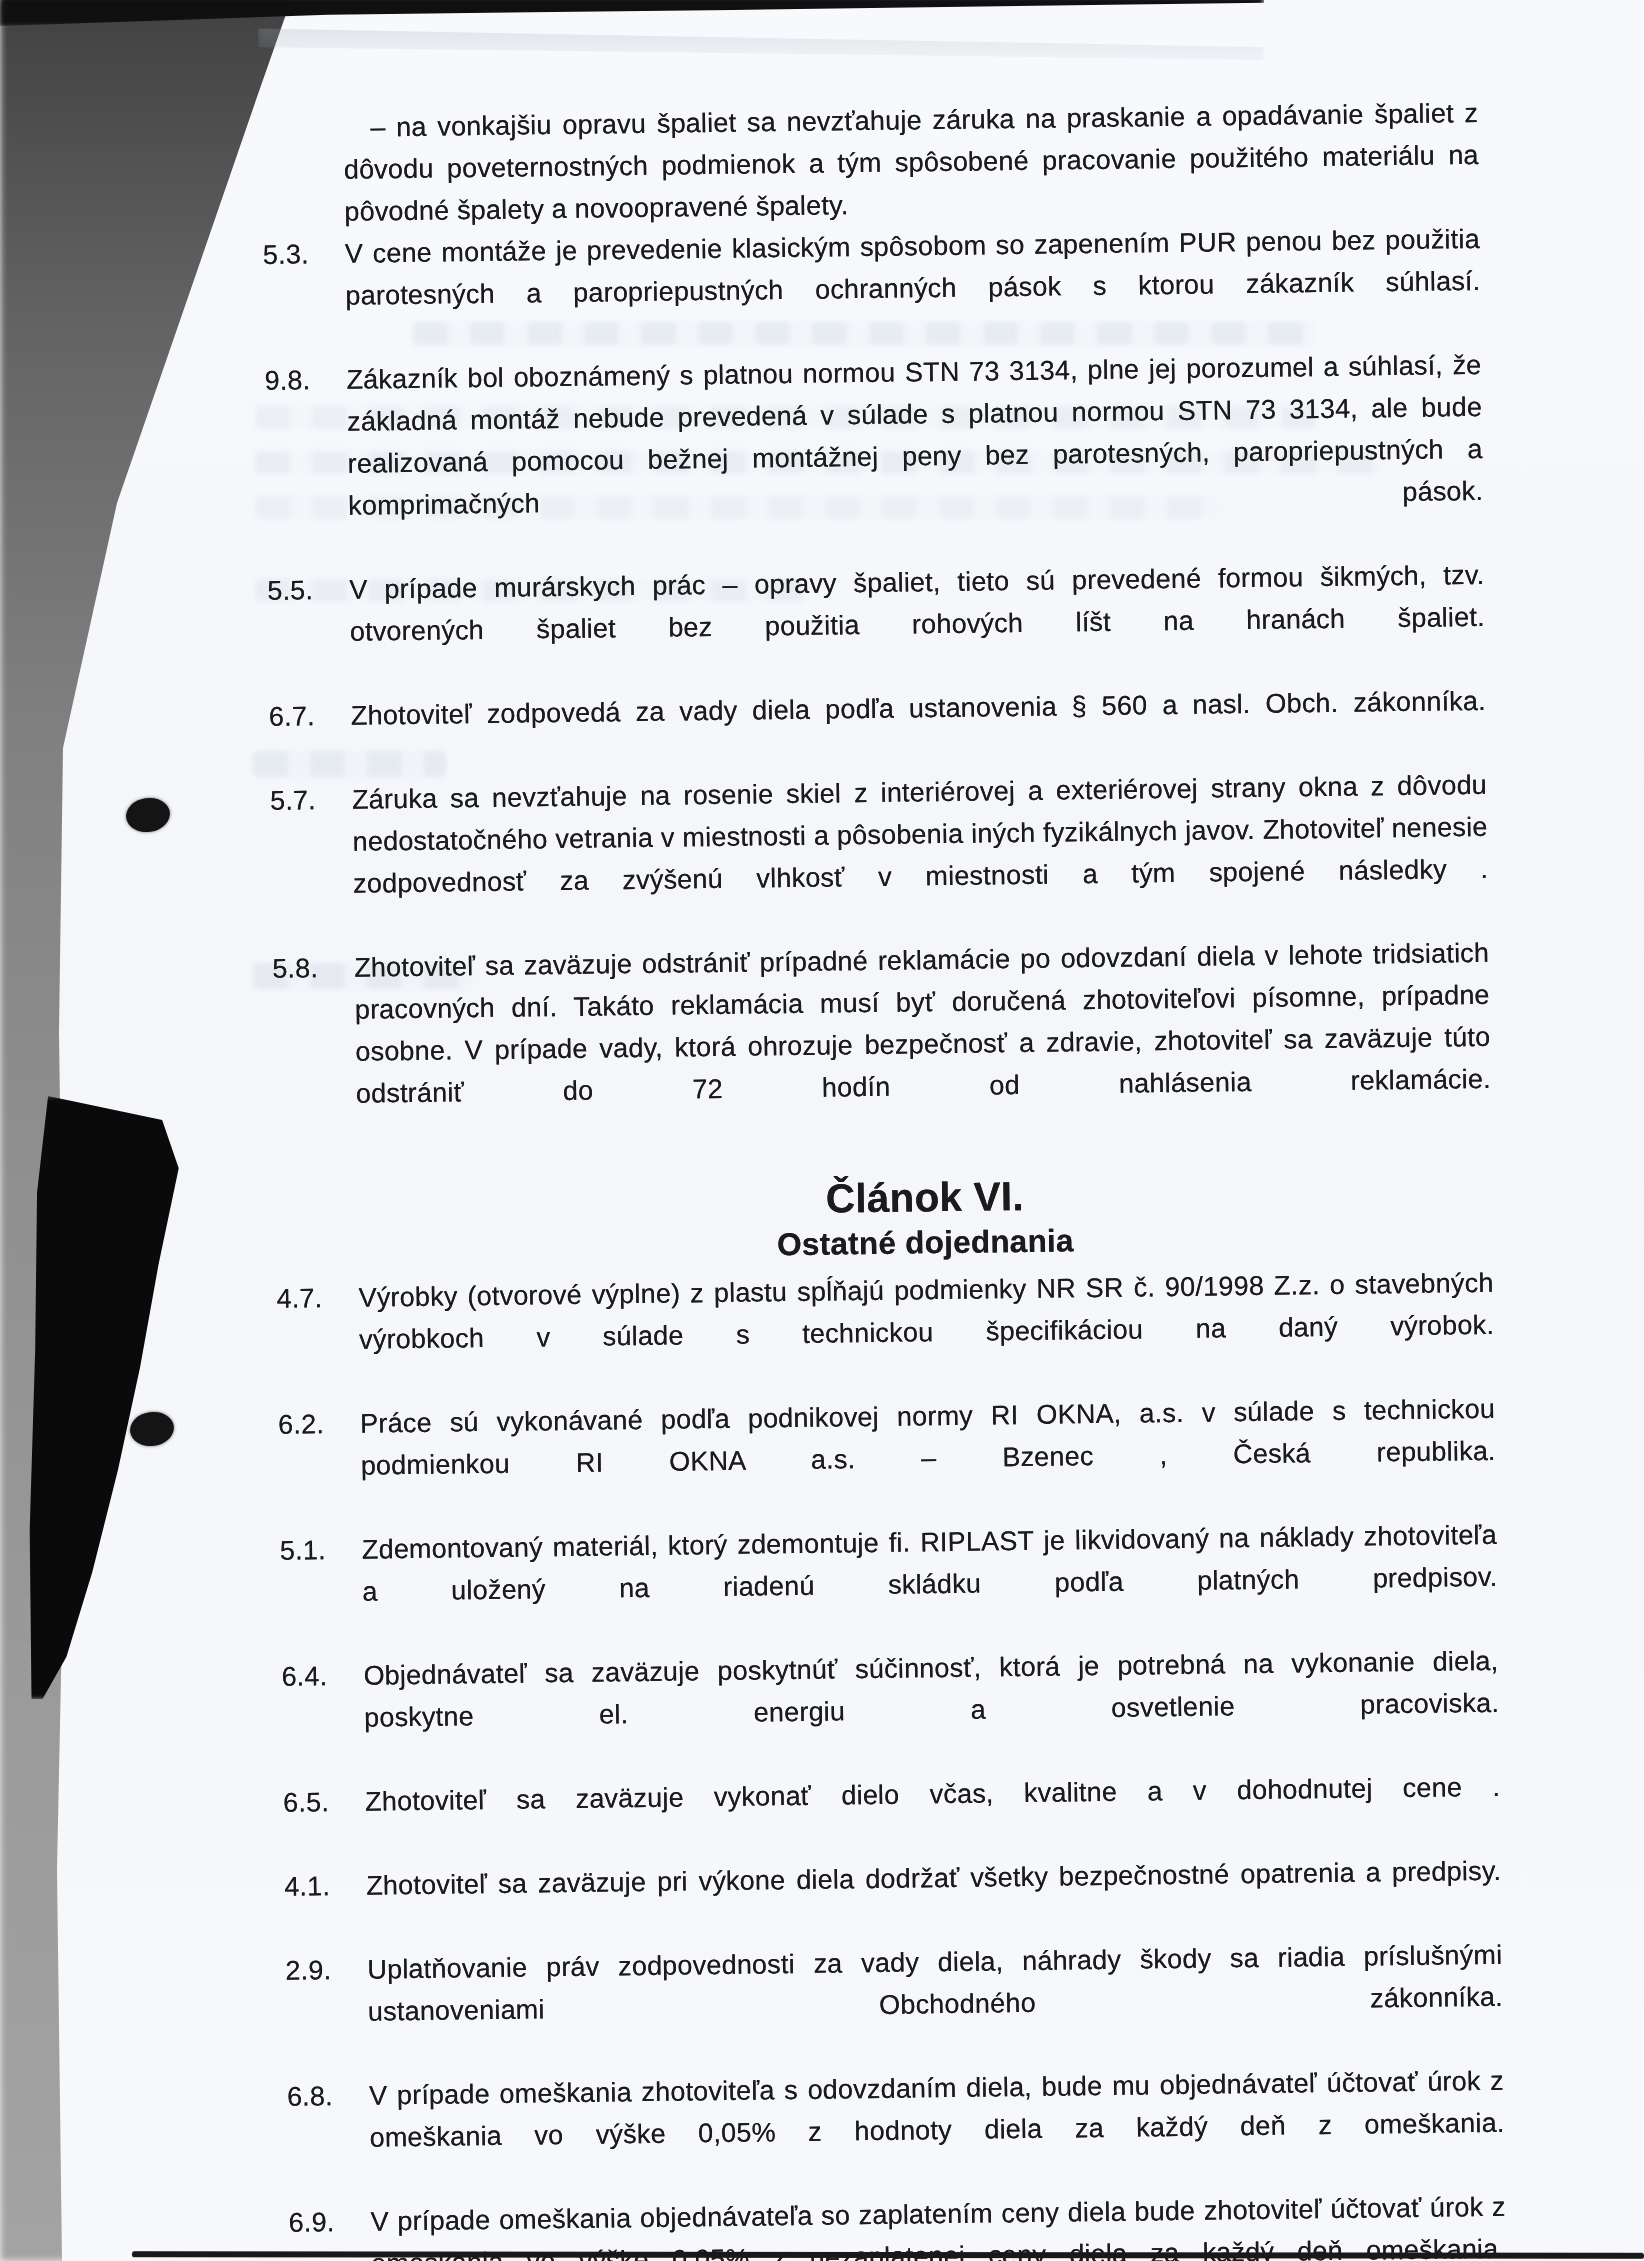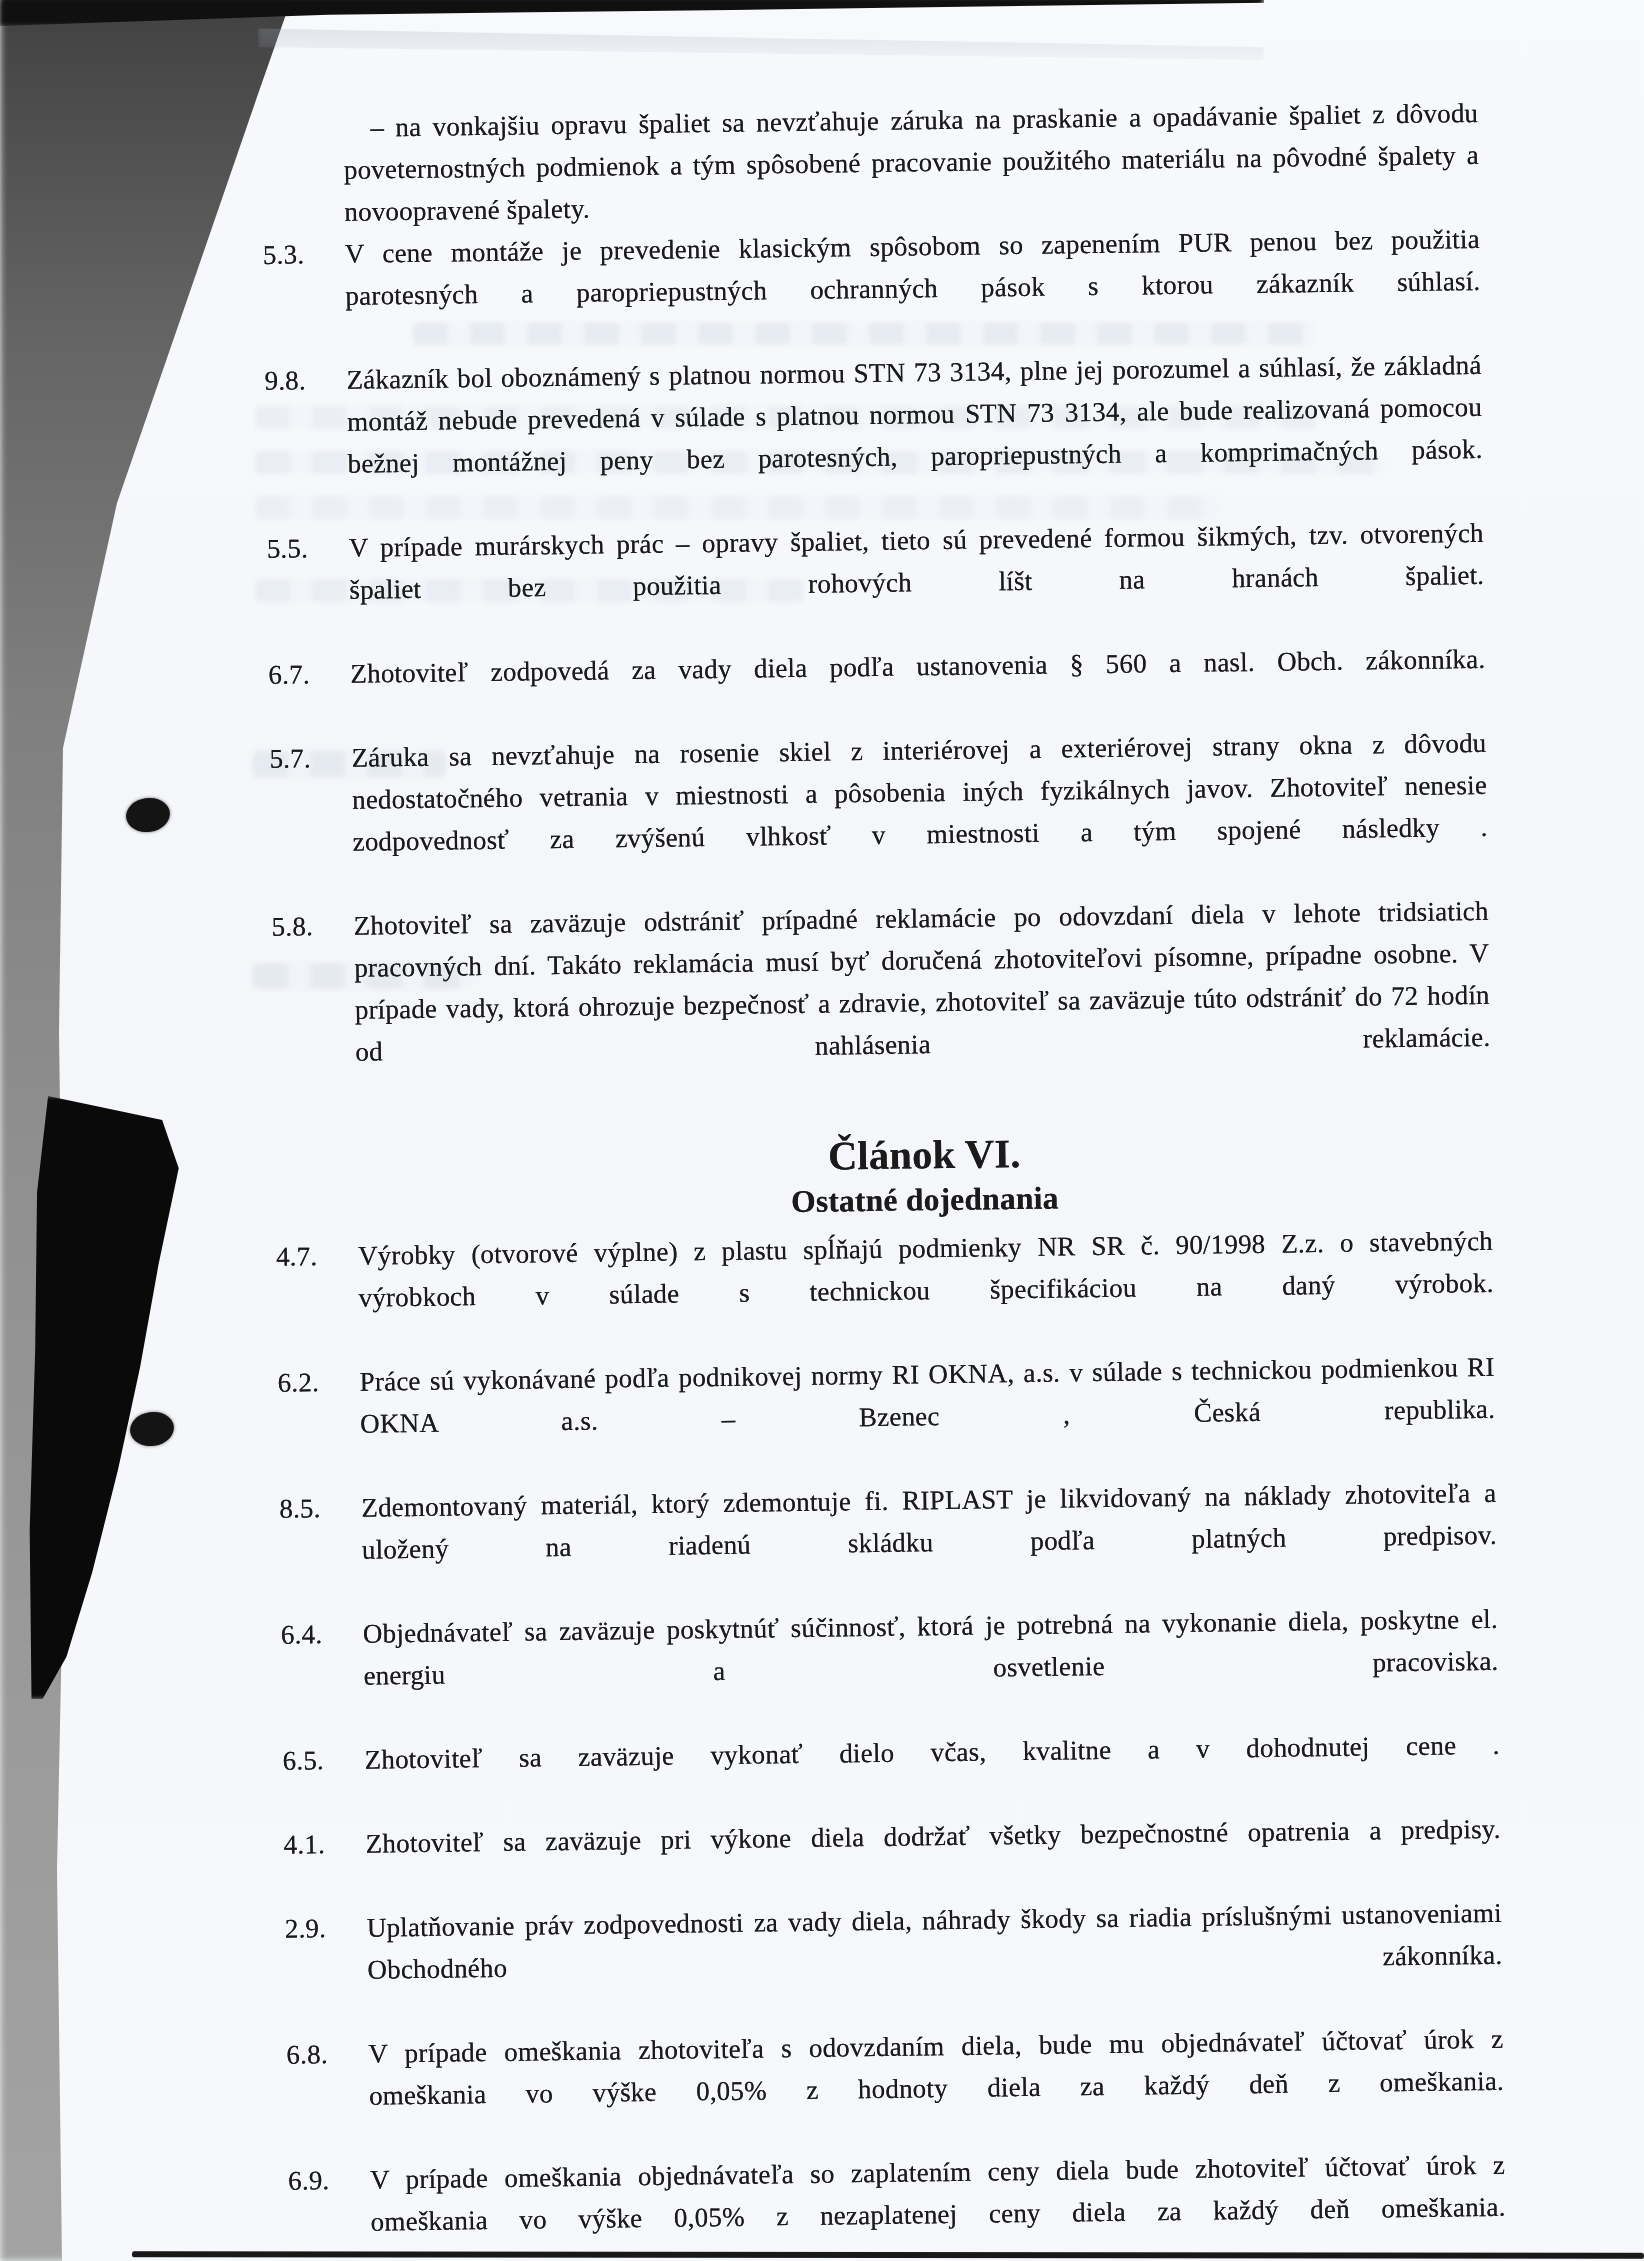--- a/index.html
+++ b/index.html
@@ -6,21 +6,20 @@
     margin: 0; padding: 0;
     width: 1644px; height: 2261px;
     overflow: hidden;
     font-family: "Liberation Sans", "DejaVu Sans", sans-serif;
   }
   .page {
     position: absolute; inset: 0;
     width: 1644px; height: 2261px;
     background: linear-gradient(180deg, #f7f9fc 0%, #f4f6fa 40%, #f6f8fb 100%);
     overflow: hidden;
-    font-family: Liberation Serif, serif;
   }
   
   .left-wedge {
     position: absolute; left: 0; top: 0; width: 303px; height: 2261px;
     background: linear-gradient(to bottom, #414141 0px, #636363 322px, #7f7f7f 709px,
                 #8f8f8f 1161px, #9a9a9a 1676px, #a3a3a3 2261px);
     clip-path: polygon(0 0, 291px 0, 257px 97px, 195px 277px, 117px 503px,
                 63px 748px, 59px 1032px, 65px 1483px, 57px 1870px, 62px 2261px, 0 2261px);
     filter: blur(3.9px);
   }
@@ -154,21 +153,21 @@
 
     <div class="clause first-six">
       <span class="num">4.7.</span>
       <div class="body">Výrobky (otvorové výplne) z plastu spĺňajú podmienky NR SR č. 90/1998 Z.z. o stavebných výrobkoch v súlade s technickou špecifikáciou na daný výrobok.</div>
     </div>
     <div class="clause">
       <span class="num">6.2.</span>
       <div class="body">Práce sú vykonávané podľa podnikovej normy RI OKNA, a.s. v súlade s technickou podmienkou RI OKNA a.s. – Bzenec , Česká republika.</div>
     </div>
     <div class="clause">
-      <span class="num">8.5.</span>
+      <span class="num">5.1.</span>
       <div class="body">Zdemontovaný materiál, ktorý zdemontuje fi. RIPLAST je likvidovaný na náklady zhotoviteľa a uložený na riadenú skládku podľa platných predpisov.</div>
     </div>
     <div class="clause">
       <span class="num">6.4.</span>
       <div class="body">Objednávateľ sa zaväzuje poskytnúť súčinnosť, ktorá je potrebná na vykonanie diela, poskytne el. energiu a osvetlenie pracoviska.</div>
     </div>
     <div class="clause">
       <span class="num">6.5.</span>
       <div class="body">Zhotoviteľ sa zaväzuje vykonať dielo včas, kvalitne a v dohodnutej cene .</div>
     </div>

